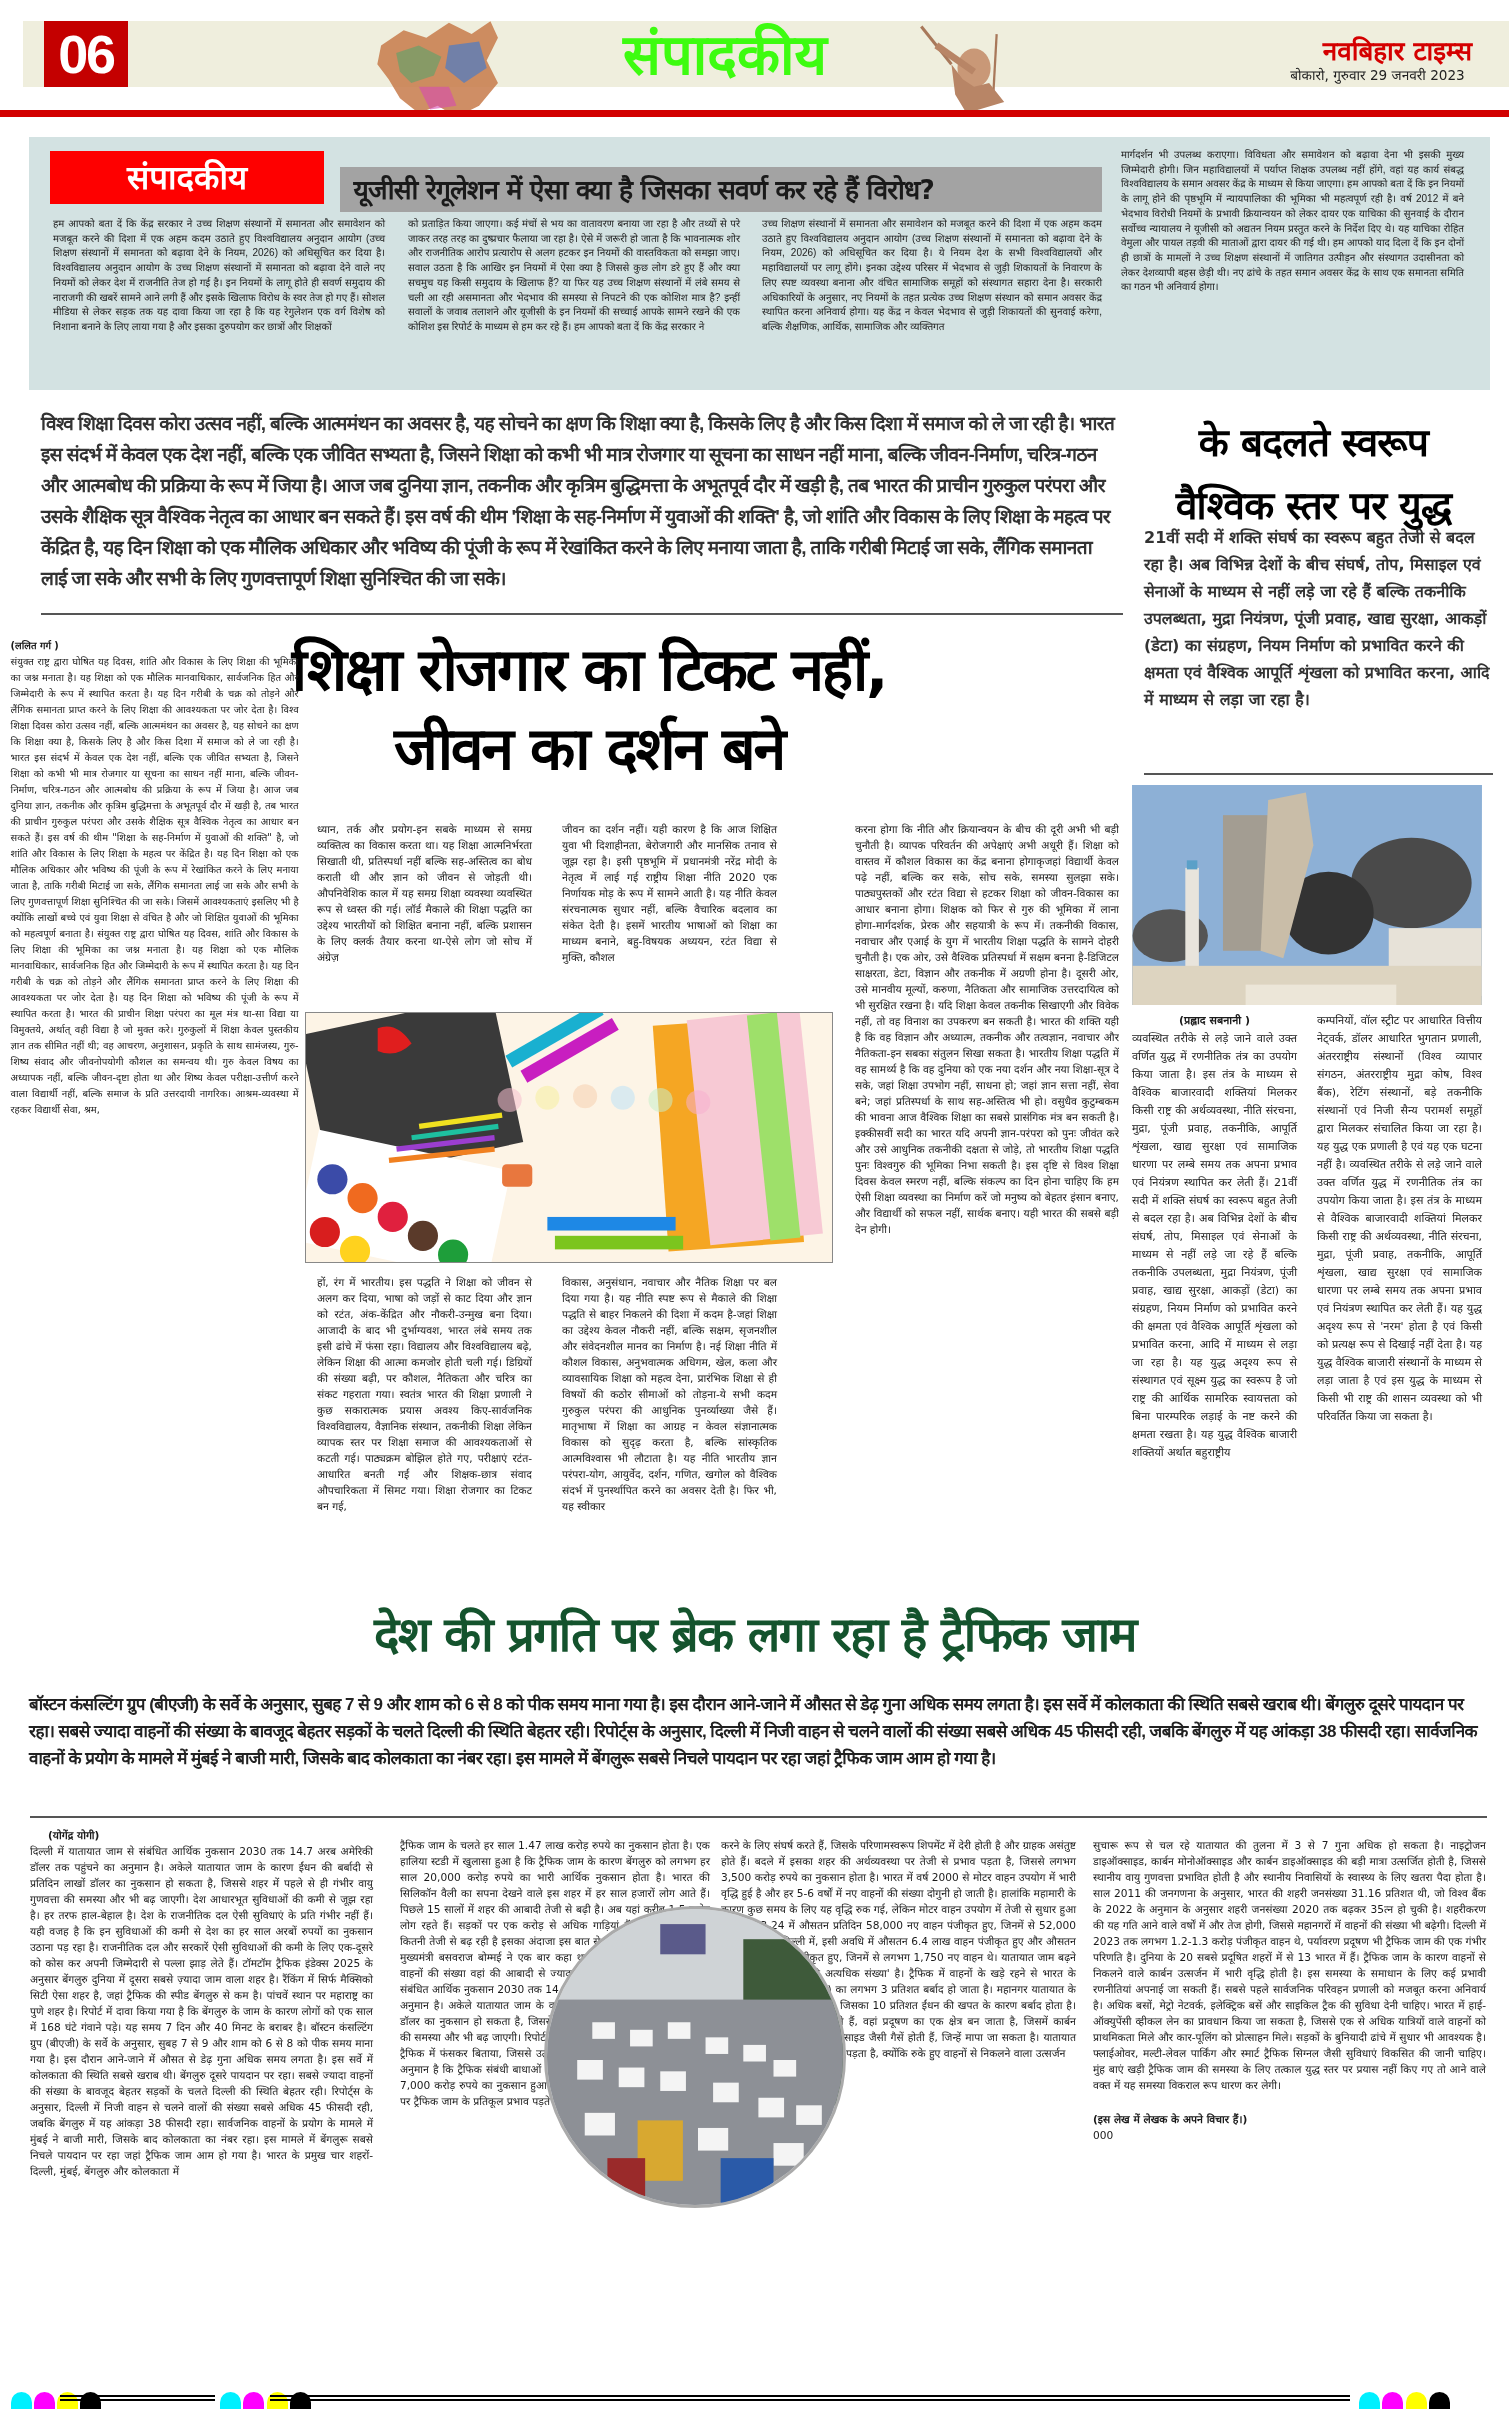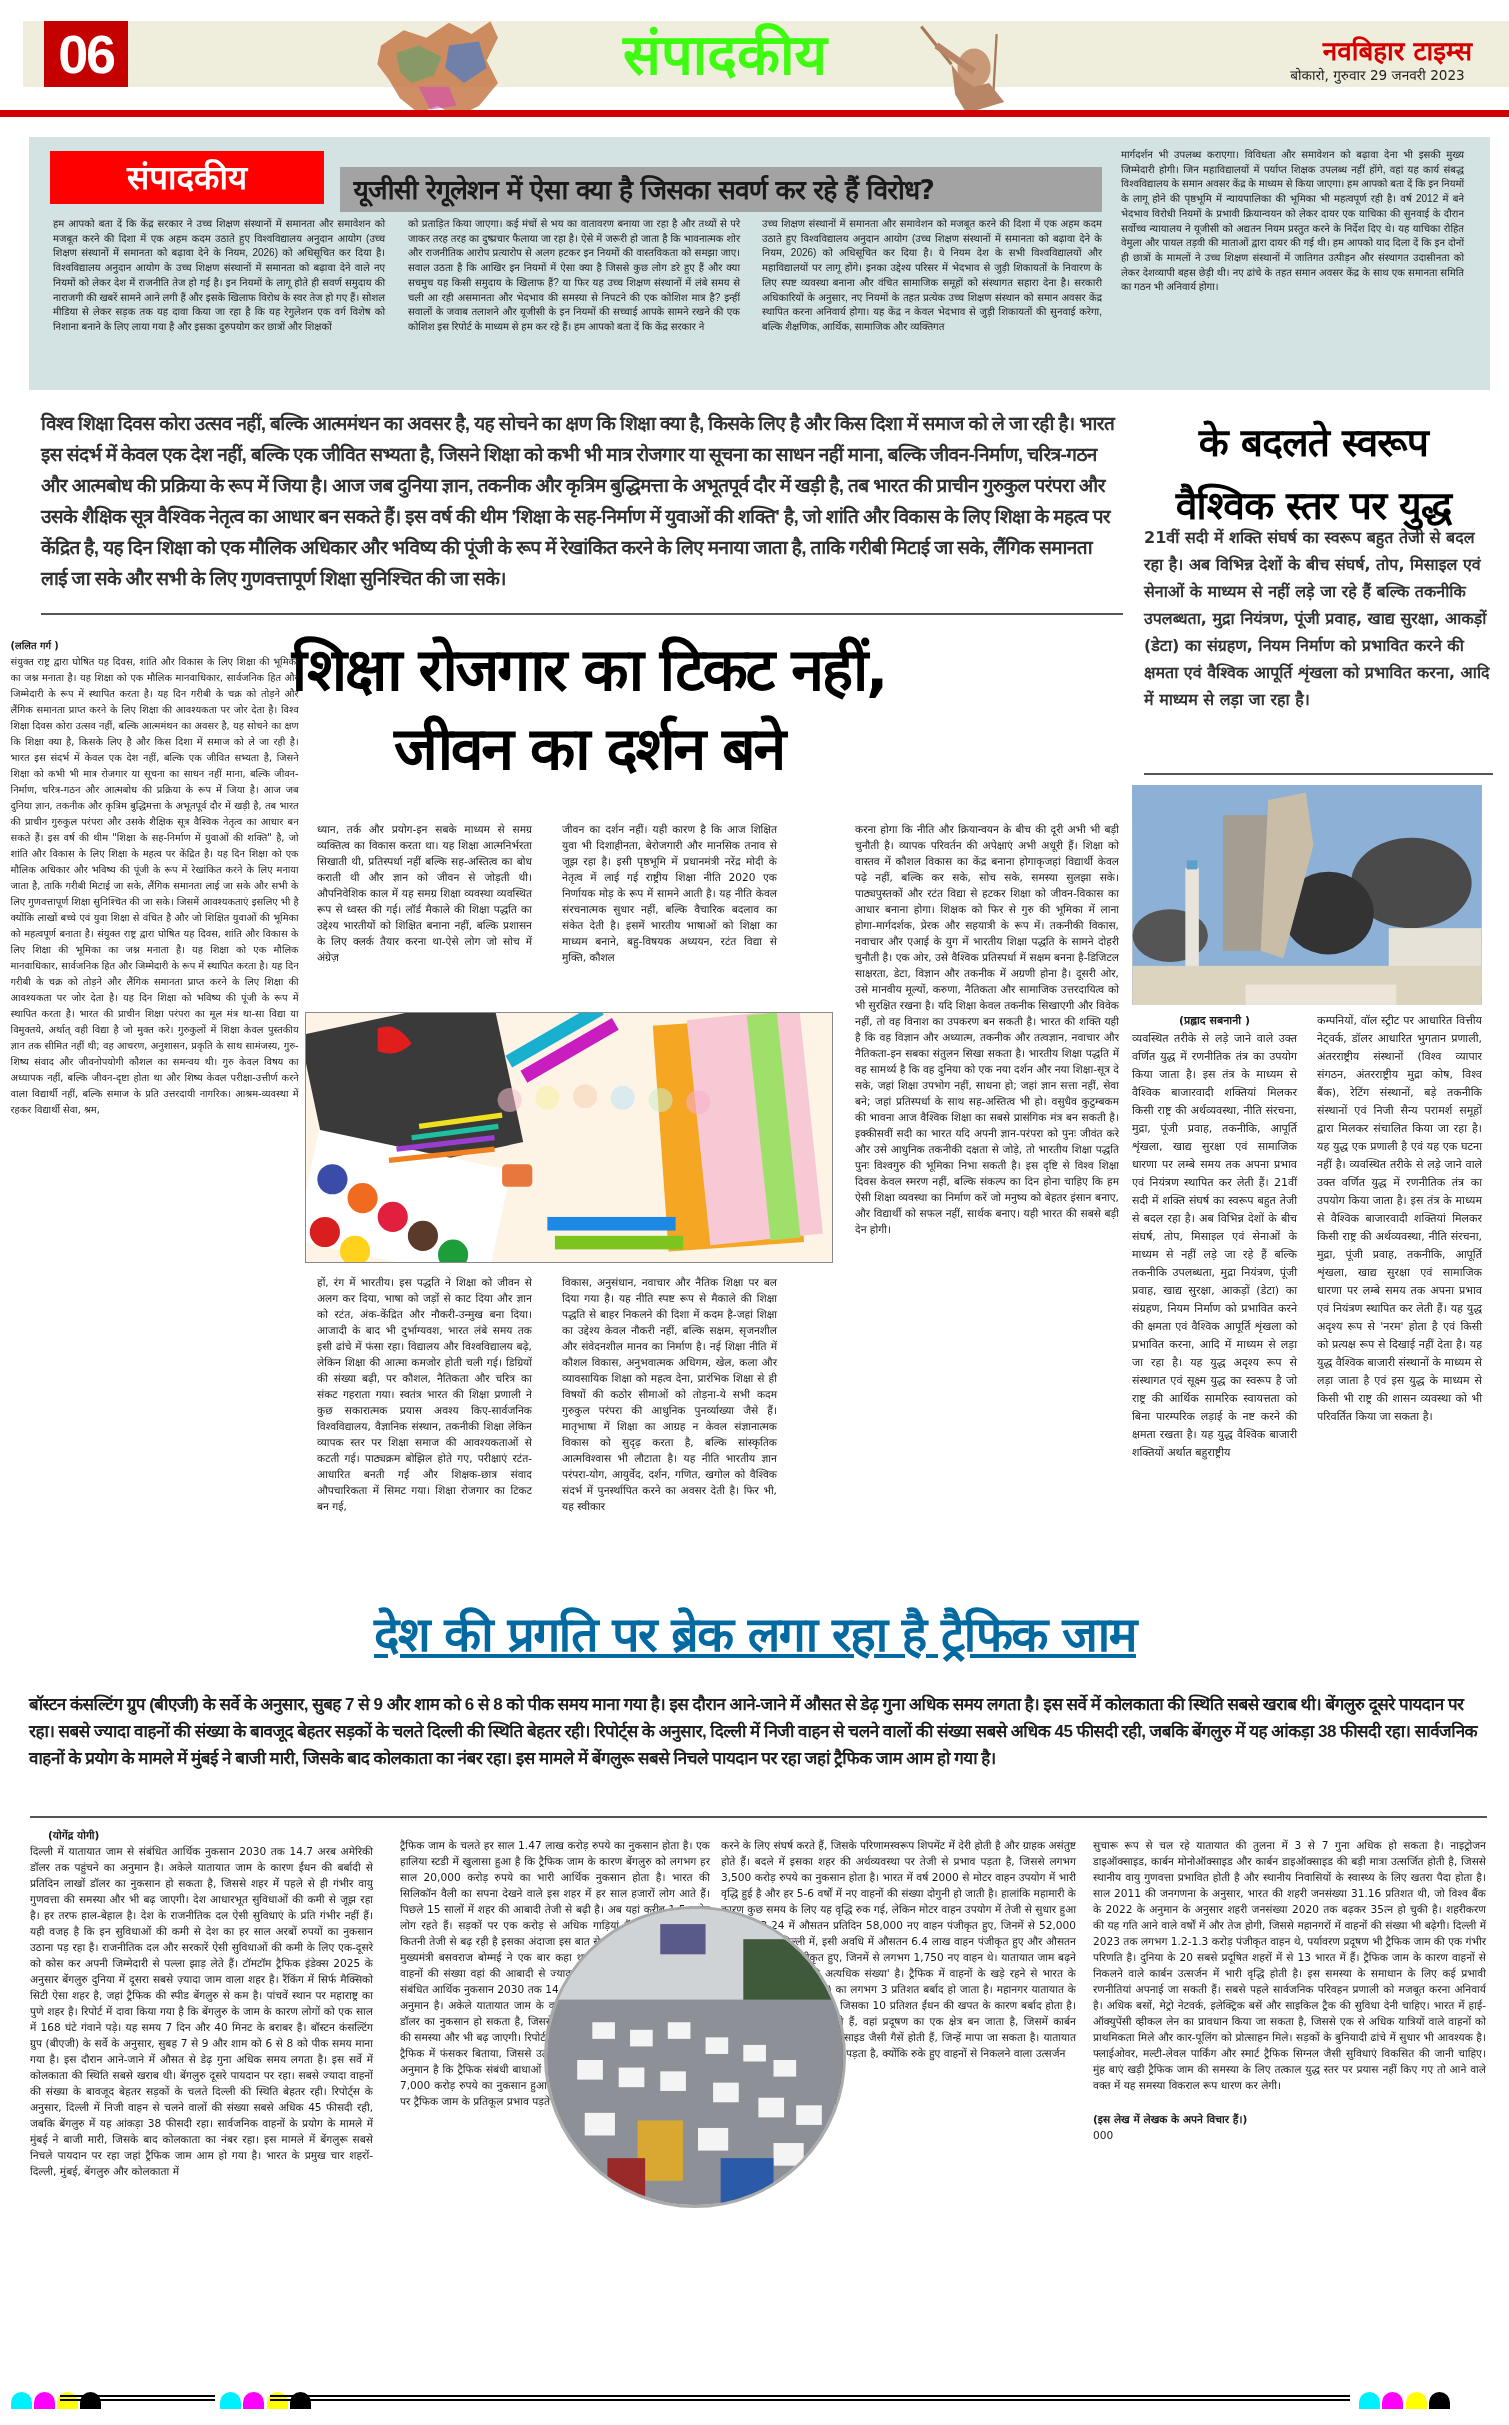--- a/index.html
+++ b/index.html
@@ -35,21 +35,21 @@
   .side-lede { left: 1144px; top: 524px; width: 349px; font-size: 16px; line-height: 27px; font-weight: bold; color: #333; font-family: "DejaVu Sans", sans-serif; }
   .side-img { left: 1132px; top: 785px; width: 350px; height: 220px; background: linear-gradient(180deg, #8fb3d8 0%, #b5cde3 45%, #c9c4b8 70%, #ddd3c0 100%); overflow: hidden; }
 
   .body-col { font-size: 10.6px; line-height: 16px; color: #1a1a1a; font-family: "DejaVu Sans", sans-serif; text-align: justify; }
   .byline { font-weight: bold; }
 
   
   .edu-img { left: 305px; top: 1012px; width: 528px; height: 251px; border: 1.5px solid #888; background: #fdf6ec; overflow: hidden; }
 
   
-  .h2 { left: 151px; top: 1604px; width: 1208px; text-align: center; font-size: 48px; line-height: 60px; font-weight: bold; letter-spacing: -1.5px; font-family: "DejaVu Sans", sans-serif; color: #0369a1; text-decoration: underline; }
+  .h2 { left: 151px; top: 1604px; width: 1208px; text-align: center; font-size: 48px; line-height: 60px; font-weight: bold; letter-spacing: -1.5px; font-family: "DejaVu Sans", sans-serif; color: #14532d; }
   .lede2 { left: 29px; top: 1691px; width: 1449px; font-size: 17px; line-height: 27px; font-weight: bold; color: #222; letter-spacing: -0.5px; font-family: "Liberation Sans", sans-serif; }
   .traffic-img { left: 544px; top: 1906px; width: 302px; height: 302px; border-radius: 50%; border: 3.8px solid #aaa; overflow: hidden; background: #d8d8d8; }
 
   
   .reg { display: flex; gap: 2.3px; }
   .reg span { width: 21px; height: 16.6px; border-radius: 10.6px 10.6px 0 0; display: block; }
   .reg-line { height: 6px; border-top: 2.3px solid #000; border-bottom: 2.3px solid #000; }
 </style>
 </head>
 <body>

